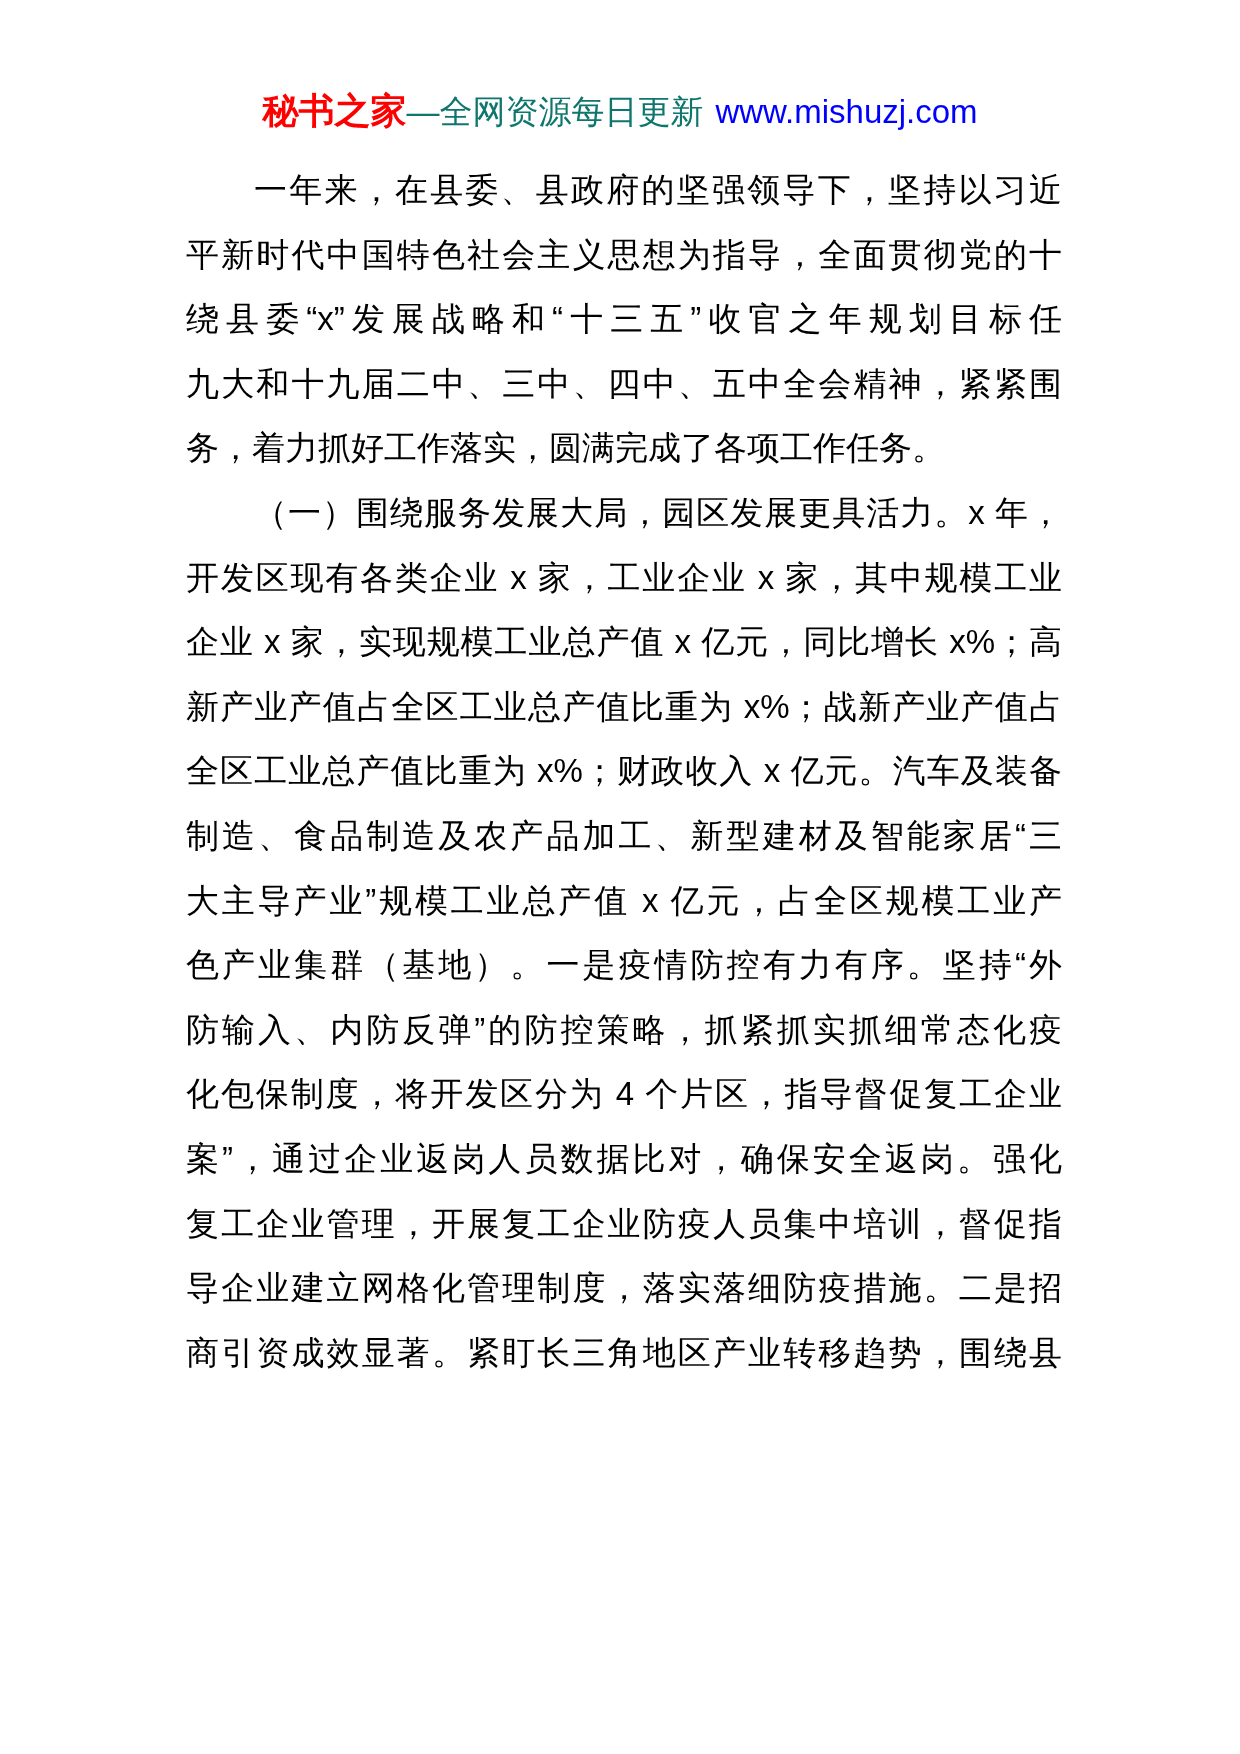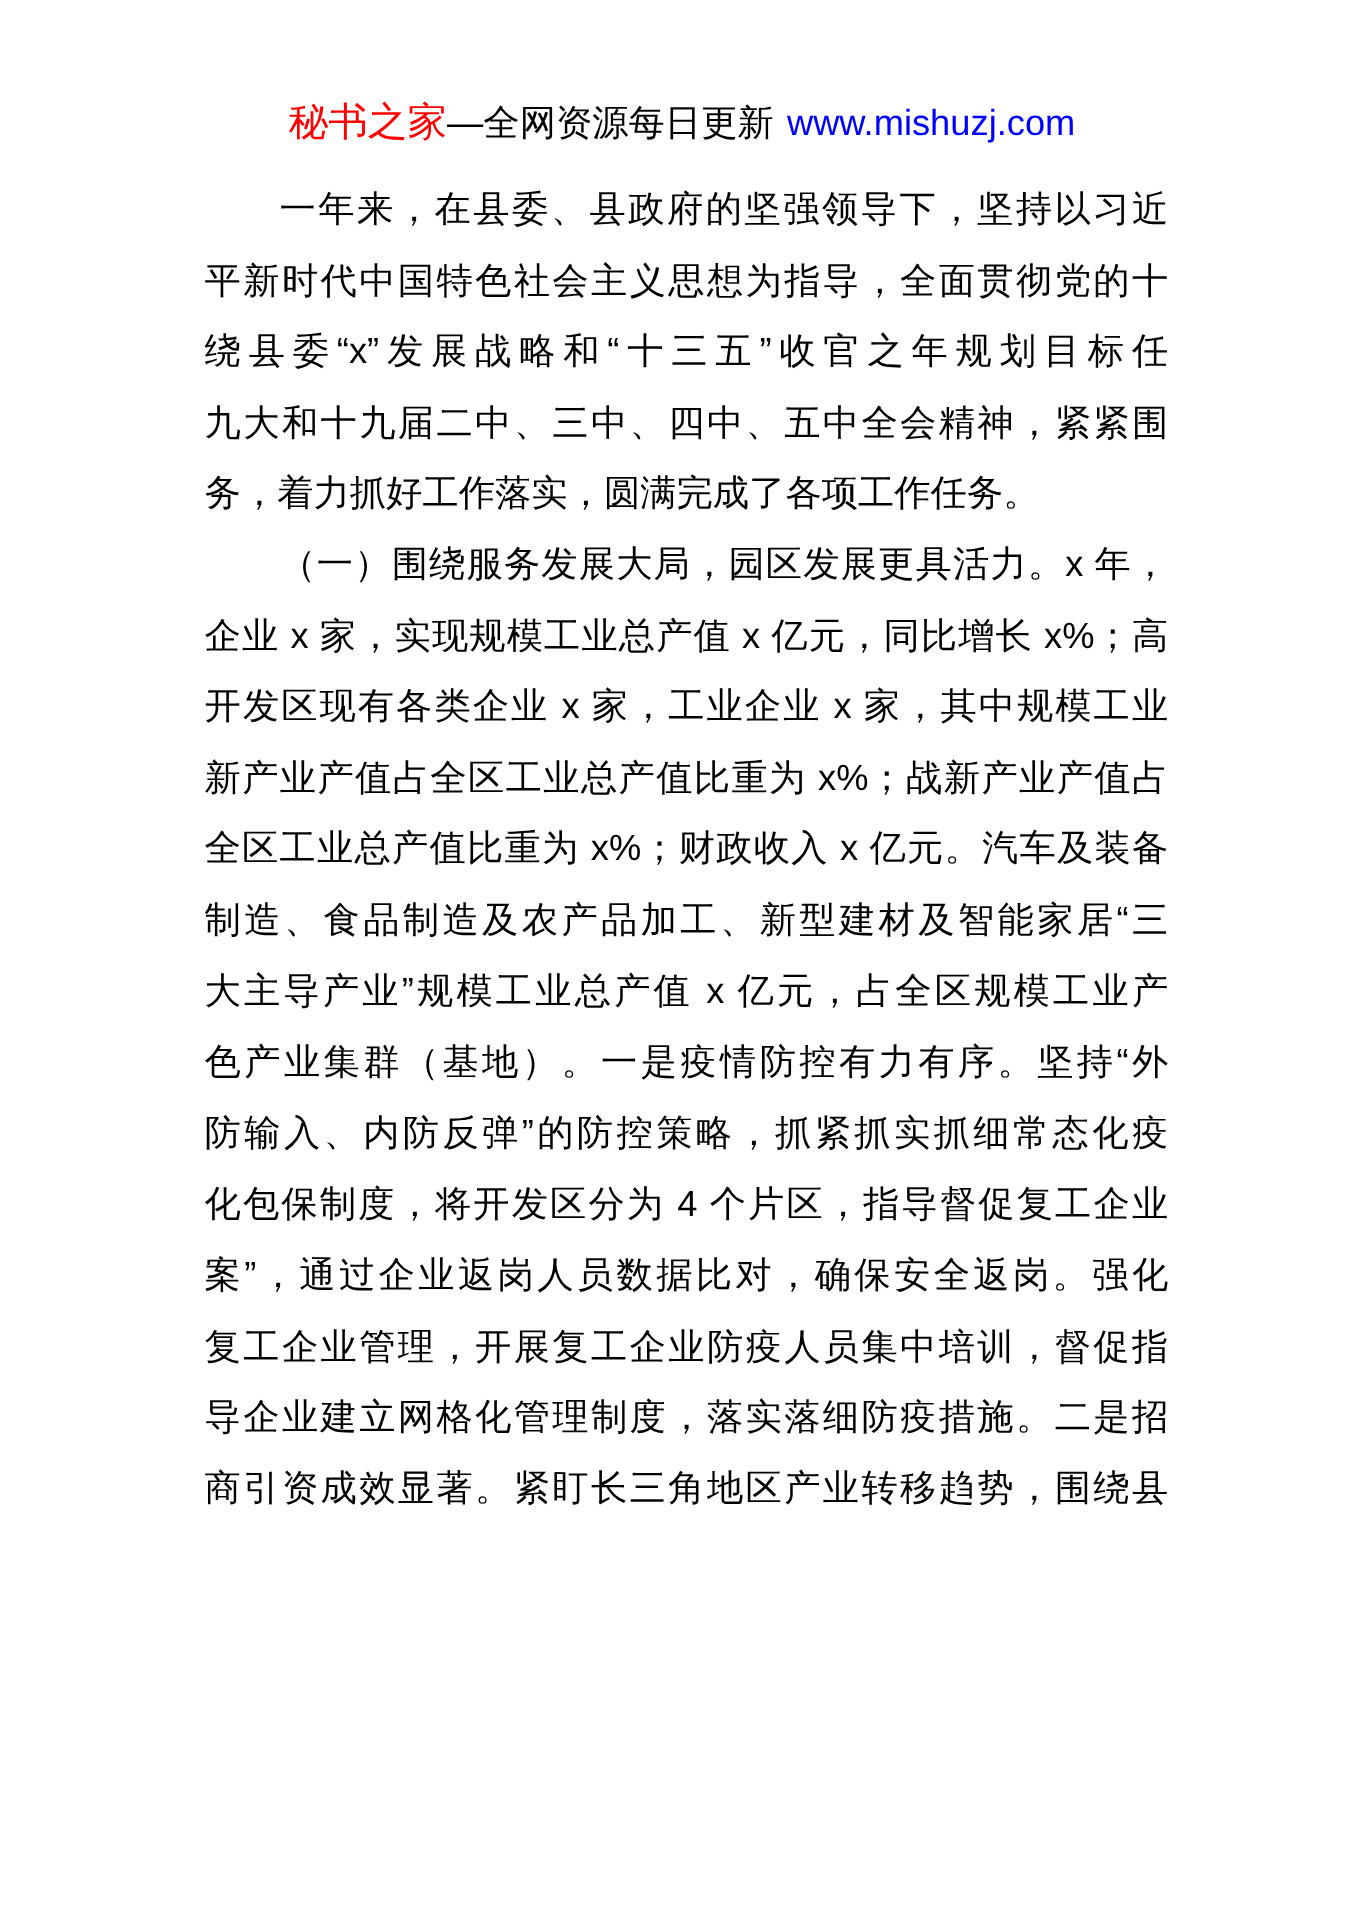--- a/index.html
+++ b/index.html
@@ -24,25 +24,25 @@
     top: 86px;
     left: 0;
     width: 1240px;
     text-align: center;
     white-space: nowrap;
     font-size: 33px;
     line-height: 50px;
   }
   .site-name {
     color: #ff0000;
-    font-weight: normal;
+    font-weight: bold;
     font-size: 36px;
   }
   .site-tagline {
-    color: #000000;
+    color: #0f766e;
     text-align: center;
   }
   .site-url {
     color: #0000ff;
     text-decoration: none;
     margin-left: 12px;
     margin-top: 15px;
   }
   .doc-body {
     position: absolute;
@@ -82,22 +82,22 @@
     <div class="para">
       <div class="line indent">一年来，在县委、县政府的坚强领导下，坚持以习近</div>
       <div class="line">平新时代中国特色社会主义思想为指导，全面贯彻党的十</div>
       <div class="line">绕县委“x”发展战略和“十三五”收官之年规划目标任</div>
       <div class="line">九大和十九届二中、三中、四中、五中全会精神，紧紧围</div>
       <div class="line end">务，着力抓好工作落实，圆满完成了各项工作任务。</div>
     </div>
 
     <div class="para">
       <div class="line indent">（一）围绕服务发展大局，园区发展更具活力。x 年，</div>
+      <div class="line">开发区现有各类企业 x 家，工业企业 x 家，其中规模工业</div>
       <div class="line">企业 x 家，实现规模工业总产值 x 亿元，同比增长 x%；高</div>
-      <div class="line">开发区现有各类企业 x 家，工业企业 x 家，其中规模工业</div>
       <div class="line">新产业产值占全区工业总产值比重为 x%；战新产业产值占</div>
       <div class="line">全区工业总产值比重为 x%；财政收入 x 亿元。汽车及装备</div>
       <div class="line">制造、食品制造及农产品加工、新型建材及智能家居“三</div>
       <div class="line">大主导产业”规模工业总产值 x 亿元，占全区规模工业产</div>
       <div class="line">色产业集群（基地）。一是疫情防控有力有序。坚持“外</div>
       <div class="line">防输入、内防反弹”的防控策略，抓紧抓实抓细常态化疫</div>
       <div class="line">化包保制度，将开发区分为 4 个片区，指导督促复工企业</div>
       <div class="line">案”，通过企业返岗人员数据比对，确保安全返岗。强化</div>
       <div class="line">复工企业管理，开展复工企业防疫人员集中培训，督促指</div>
       <div class="line">导企业建立网格化管理制度，落实落细防疫措施。二是招</div>

